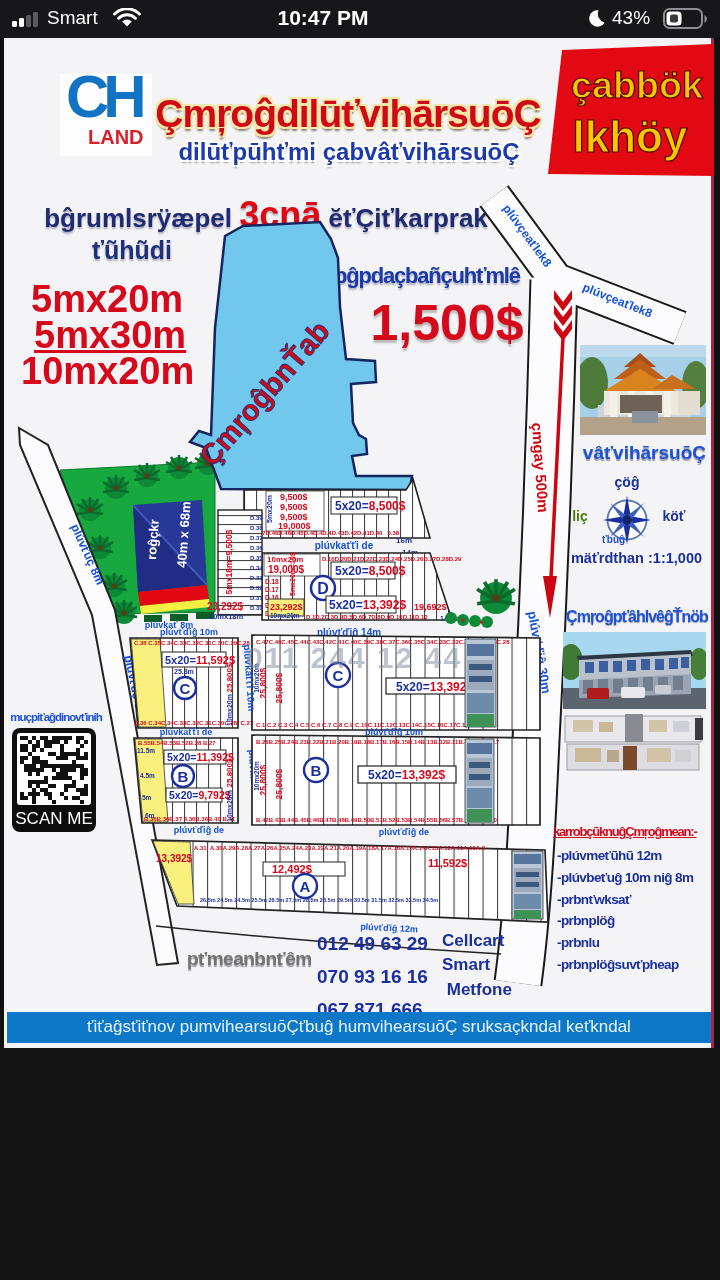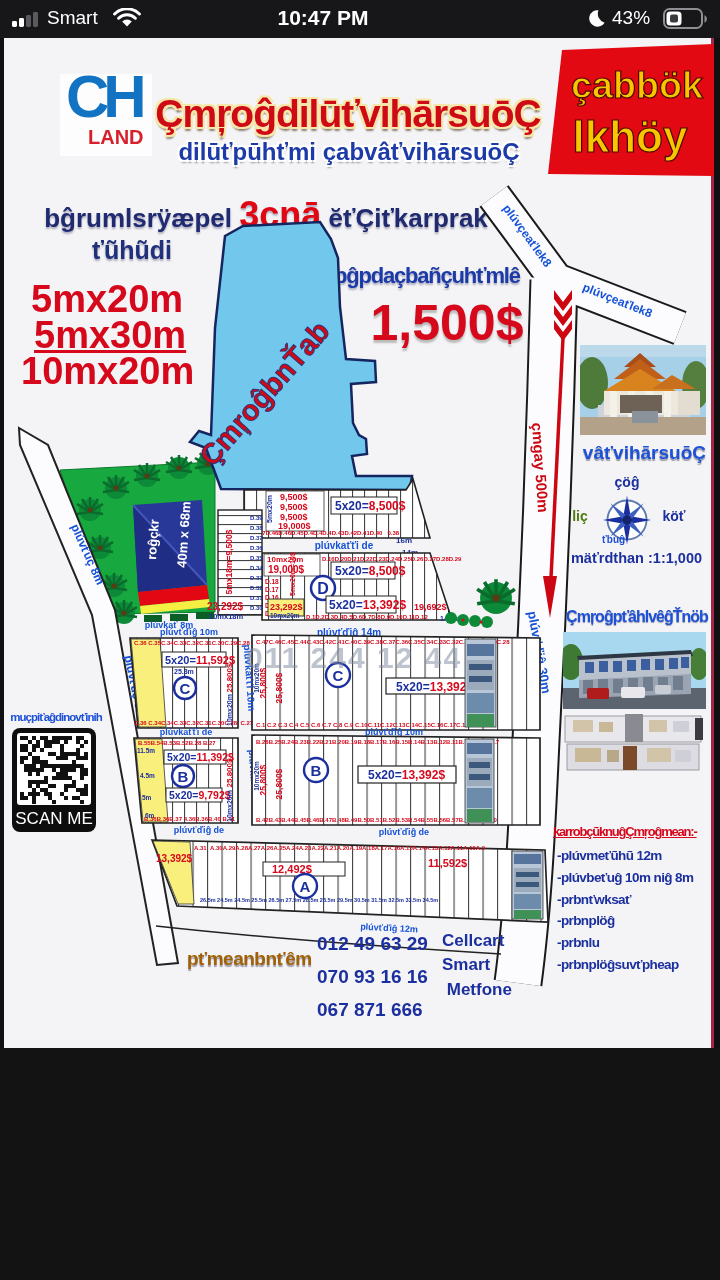--- a/index.html
+++ b/index.html
@@ -666,22 +666,25 @@
         <rect x="44" y="60" width="4" height="4"></rect>
         <rect x="52" y="60" width="4" height="4"></rect>
         <rect x="56" y="60" width="4" height="4"></rect>
         <rect x="12" y="64" width="4" height="4"></rect>
         <rect x="32" y="64" width="4" height="4"></rect>
         <rect x="60" y="64" width="4" height="4"></rect>
       </g>
     <text x="42" y="96" text-anchor="middle" font-size="17" fill="#fff" font-family="Liberation Sans">SCAN ME</text>
   </svg>
 
-  <div class="abs b" style="left:183px;top:910px;font-size:19px;color:#a16207;text-shadow:0 2px 1px #99a;letter-spacing:-0.5px;">pťmeanbnťêm</div>
+  <div class="abs b" style="left:183px;top:910px;font-size:19px;color:#737373;text-shadow:0 2px 1px #99a;letter-spacing:-0.5px;">pťmeanbnťêm</div>
 
   <div class="abs b" style="left:313px;top:889px;font-size:19px;color:#1b2f9e;line-height:33px;">012 49 63 29<br>070 93 16 16<br>067 871 666</div>
 
   <div class="abs b" style="left:438px;top:891px;font-size:17px;color:#1b2f9e;line-height:24.3px;">Cellcart<br>Smart<br>&nbsp;Metfone</div>
 
+  <div class="abs" style="left:3px;top:974px;width:704px;height:31px;background:#0e78c8;">
+    <div class="abs" style="left:0;top:5px;width:704px;text-align:center;font-size:17px;color:#e8f2fc;letter-spacing:0px;">ťiťaĝsťiťnov pumvihearsuōÇťbuĝ humvihearsuōÇ sruksaçkndal keťkndal</div>
+  </div>
 
 </div>
 
 <div class="abs" style="left:0;top:1048px;width:720px;height:232px;background:#131313;"></div>
 
 </body></html>

